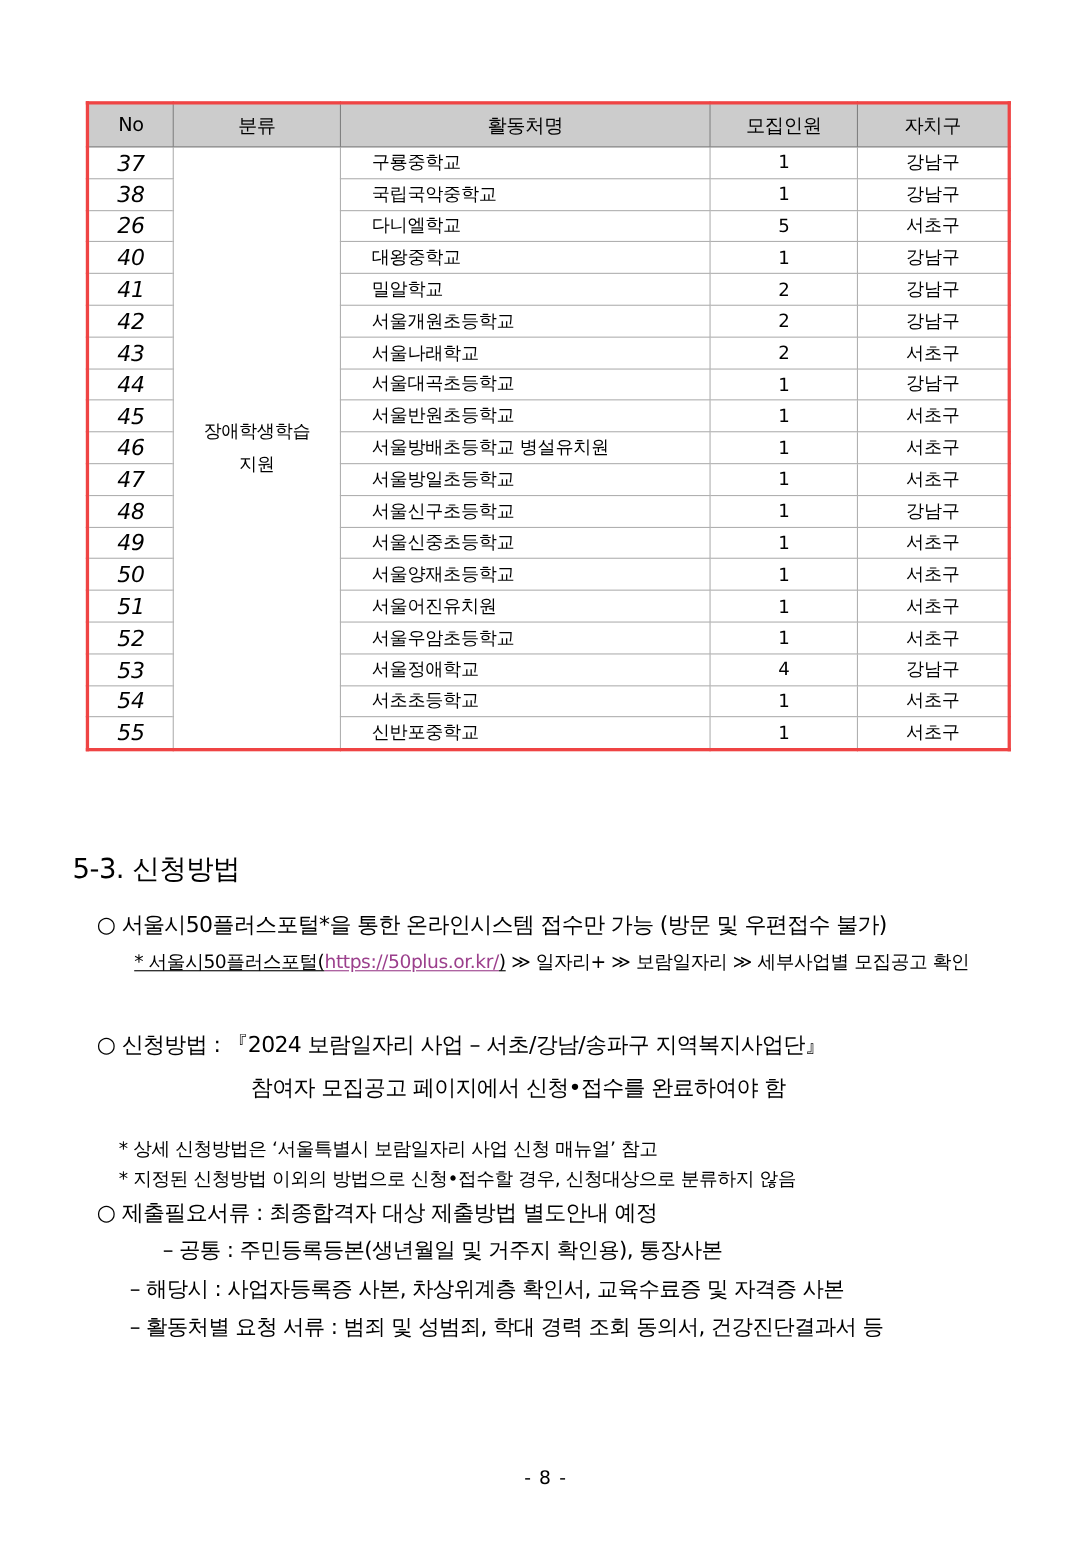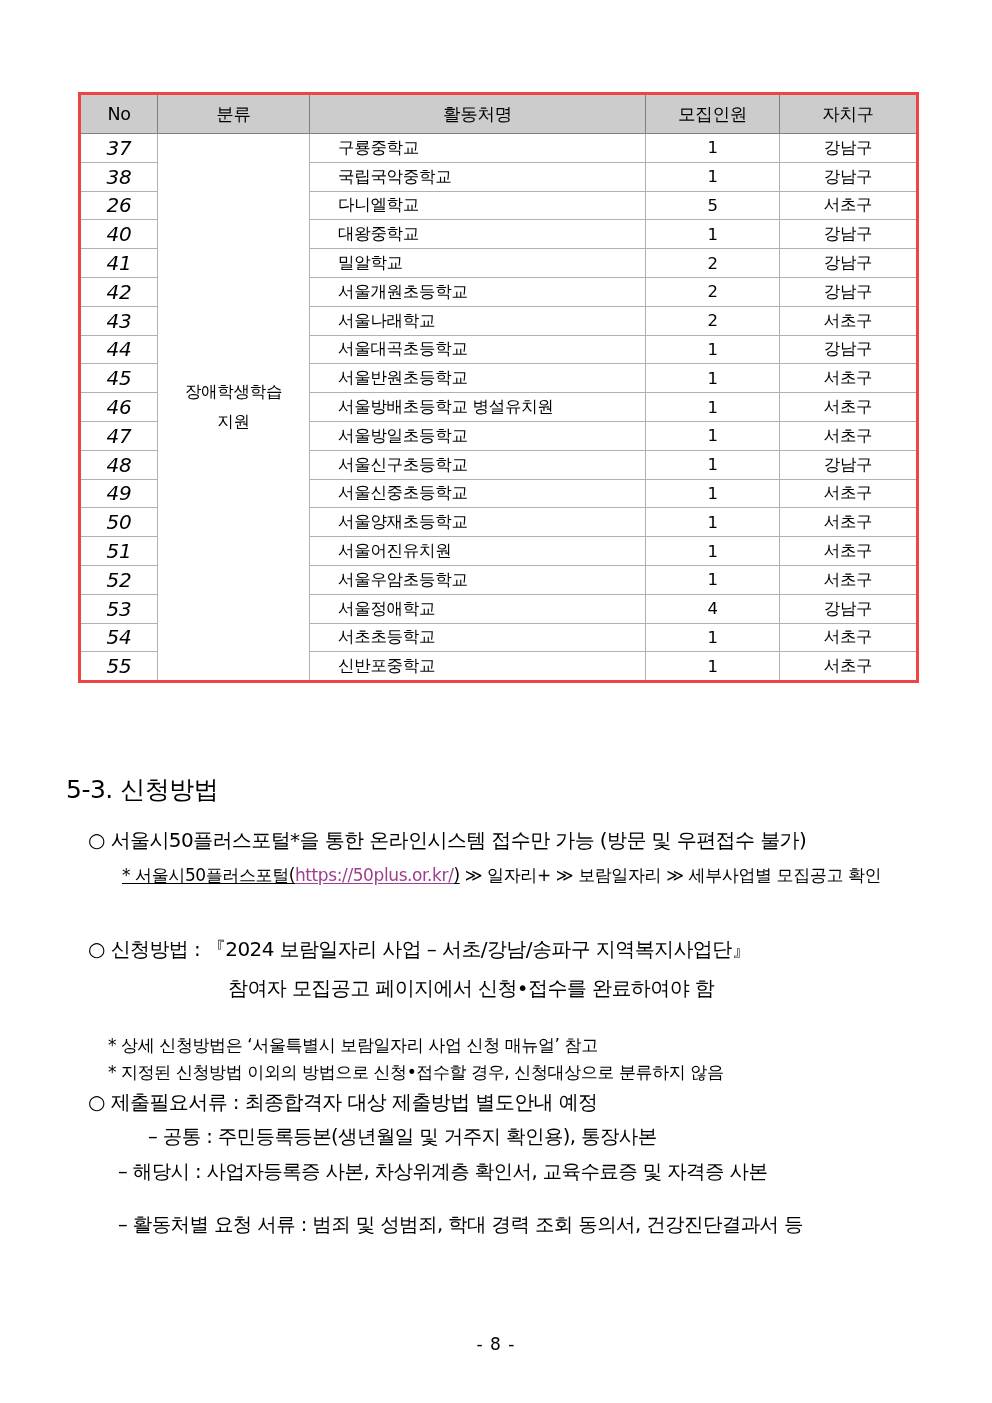--- a/index.html
+++ b/index.html
@@ -117,21 +117,21 @@
 
   .b-portal       { left: 88px;  top: 825px; }
   .b-portal-note  { left: 122px; top: 861px; }
   .b-apply        { left: 88px;  top: 934px; }
   .b-apply-cont   { left: 228px; top: 973px; }
   .b-apply-n1     { left: 108px; top: 1031px; }
   .b-apply-n2     { left: 108px; top: 1058px; }
   .b-docs         { left: 88px;  top: 1087px; }
   .b-docs-1       { left: 108px; top: 1122px; margin-left: 40px; }
   .b-docs-2       { left: 118px; top: 1157px; }
-  .b-docs-3       { left: 118px; top: 1192px; margin-top: 18px; }
+  .b-docs-3       { left: 118px; top: 1192px; }
 
   .link {
     color: #9b3f8c;
     text-decoration: none;
   }
   .underlined { text-decoration: underline; text-underline-offset: 2px; }
 
   
   .page-footer {
     position: absolute;

